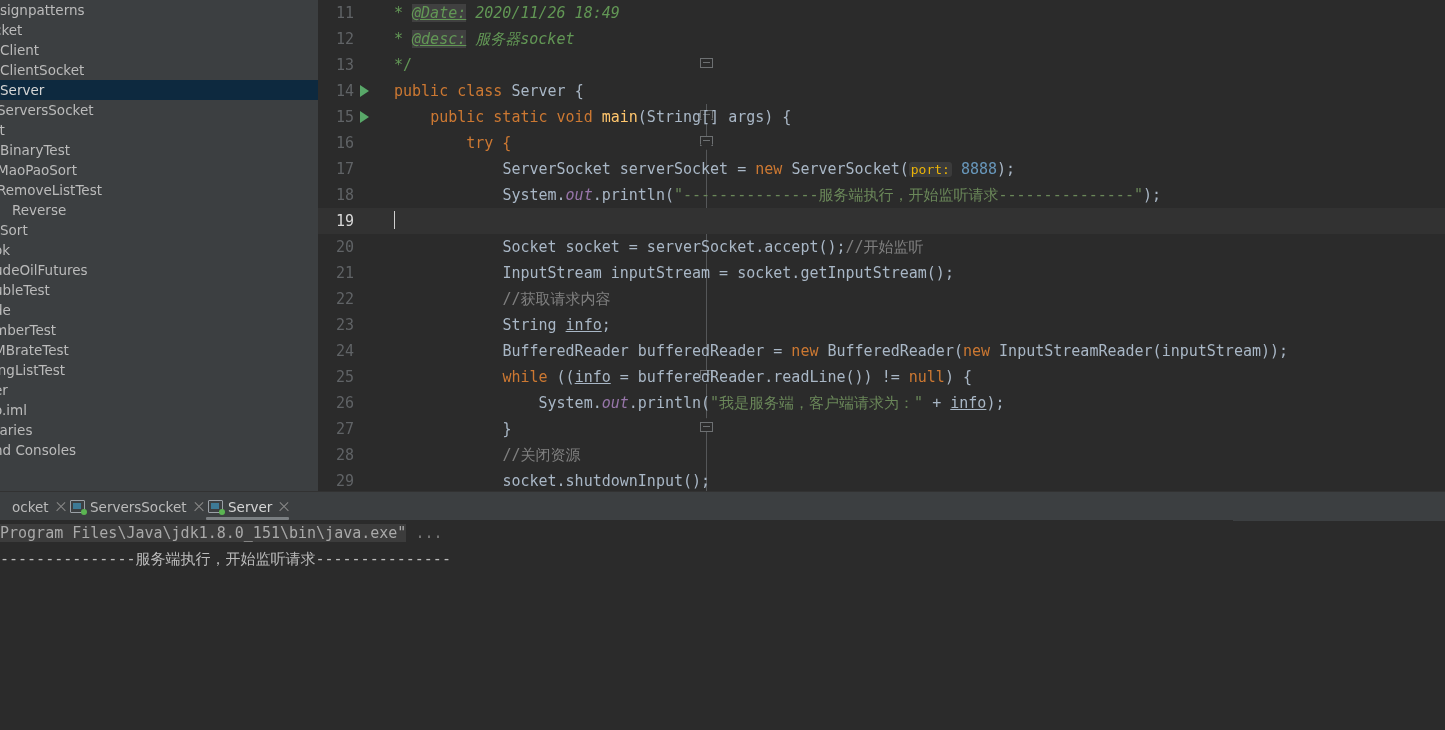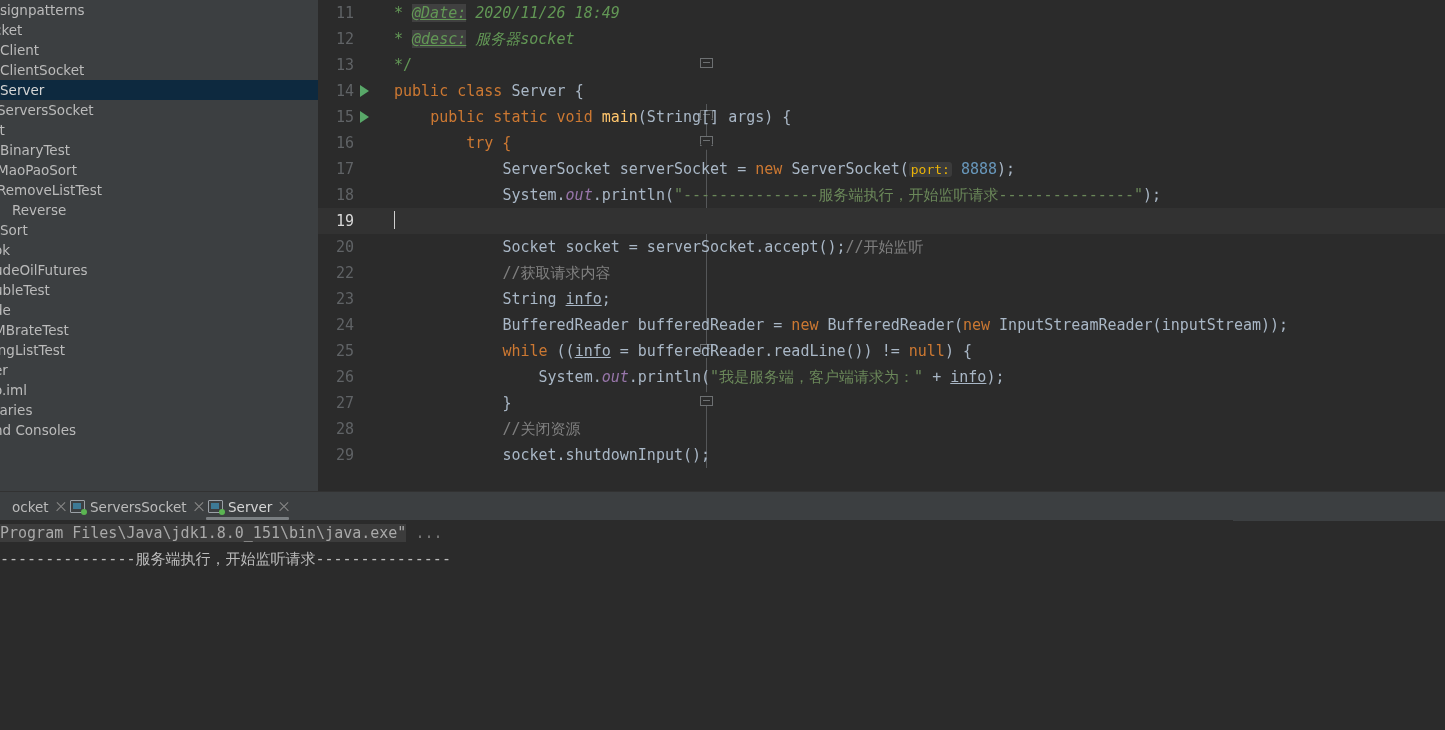--- a/index.html
+++ b/index.html
@@ -305,20 +305,21 @@
         <div class="tree-row"><span class="tree-label" style="margin-left: -6px;">rt</span></div>
         <div class="tree-row"><span class="tree-label" style="margin-left: 0px;">BinaryTest</span></div>
         <div class="tree-row"><span class="tree-label" style="margin-left: -3px;">MaoPaoSort</span></div>
         <div class="tree-row"><span class="tree-label" style="margin-left: -3px;">RemoveListTest</span></div>
         <div class="tree-row"><span class="tree-label" style="margin-left: 12px; text-align: right;">Reverse</span></div>
         <div class="tree-row"><span class="tree-label" style="margin-left: 0px;">Sort</span></div>
         <div class="tree-row"><span class="tree-label" style="margin-left: -6px;">ok</span></div>
         <div class="tree-row"><span class="tree-label" style="margin-left: -6px;">udeOilFutures</span></div>
         <div class="tree-row"><span class="tree-label" style="margin-left: -6px;">ubleTest</span></div>
         <div class="tree-row"><span class="tree-label" style="margin-left: -6px;">de</span></div>
+        <div class="tree-row"><span class="tree-label" style="margin-left: -6px;">mberTest</span></div>
         <div class="tree-row"><span class="tree-label" style="margin-left: -6px;">MBrateTest</span></div>
         <div class="tree-row"><span class="tree-label" style="margin-left: -6px;">ingListTest</span></div>
         <div class="tree-row"><span class="tree-label" style="margin-left: -6px;">er</span></div>
         <div class="tree-row"><span class="tree-label" style="margin-left: -6px;">o.iml</span></div>
         <div class="tree-row"><span class="tree-label" style="margin-left: -6px;">raries</span></div>
         <div class="tree-row"><span class="tree-label" style="margin-left: -6px;">nd Consoles</span></div>
       </div>
   </div>
 
   <div class="editor">
@@ -383,20 +384,25 @@
         <span class="gutter-num">19</span>
         <span class="code-text"><span class="caret"></span></span>
       </div>
 
       <div class="code-line">
         <span class="gutter-num">20</span>
         <span class="fold-line"></span>
         <span class="code-text">            <span class="t-cls">Socket</span> <span class="t-txt">socket</span><span class="t-txt"> = serverSocket.accept();</span><span class="t-cmt">//开始监听</span></span>
       </div>
 
+      <div class="code-line">
+        <span class="gutter-num">21</span>
+        <span class="fold-line"></span>
+        <span class="code-text">            <span class="t-txt">InputStream inputStream = socket.getInputStream();</span></span>
+      </div>
 
       <div class="code-line">
         <span class="gutter-num">22</span>
         <span class="fold-line"></span>
         <span class="code-text">            <span class="t-cmt">//获取请求内容</span></span>
       </div>
 
       <div class="code-line">
         <span class="gutter-num">23</span>
         <span class="fold-line"></span>

